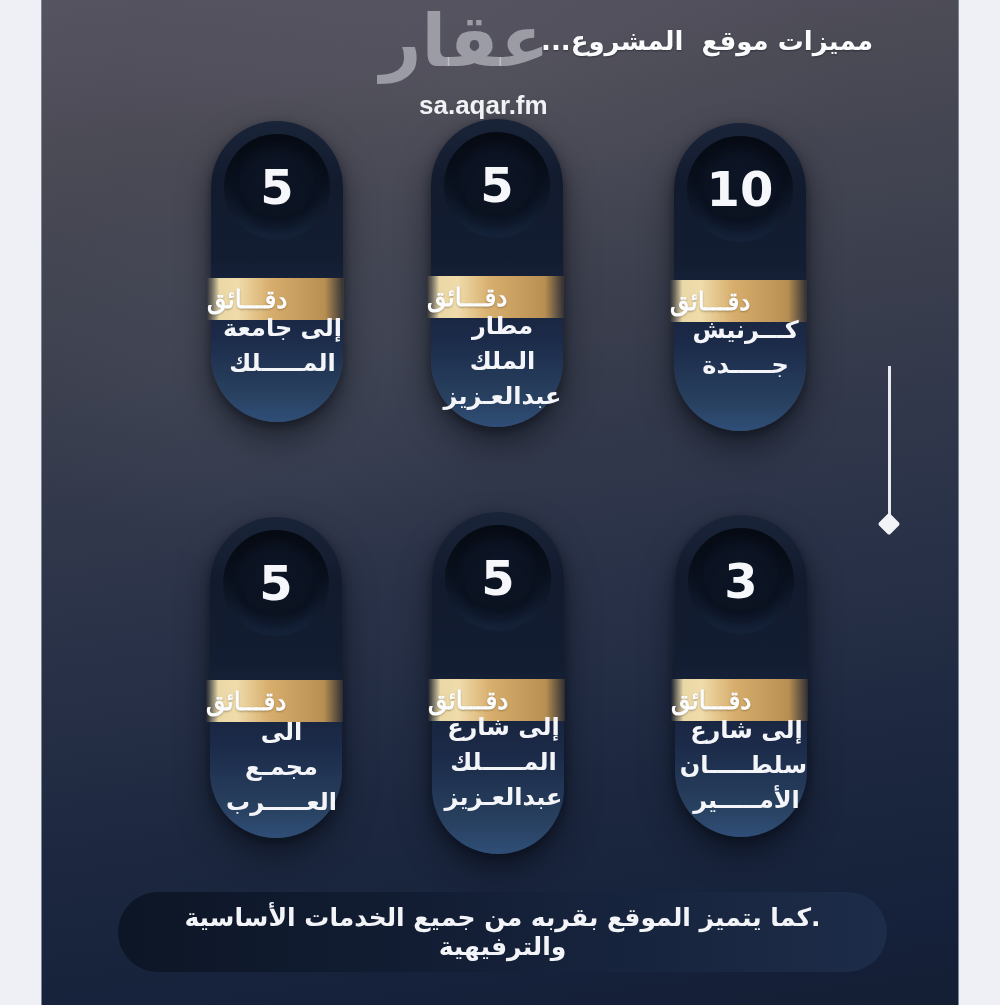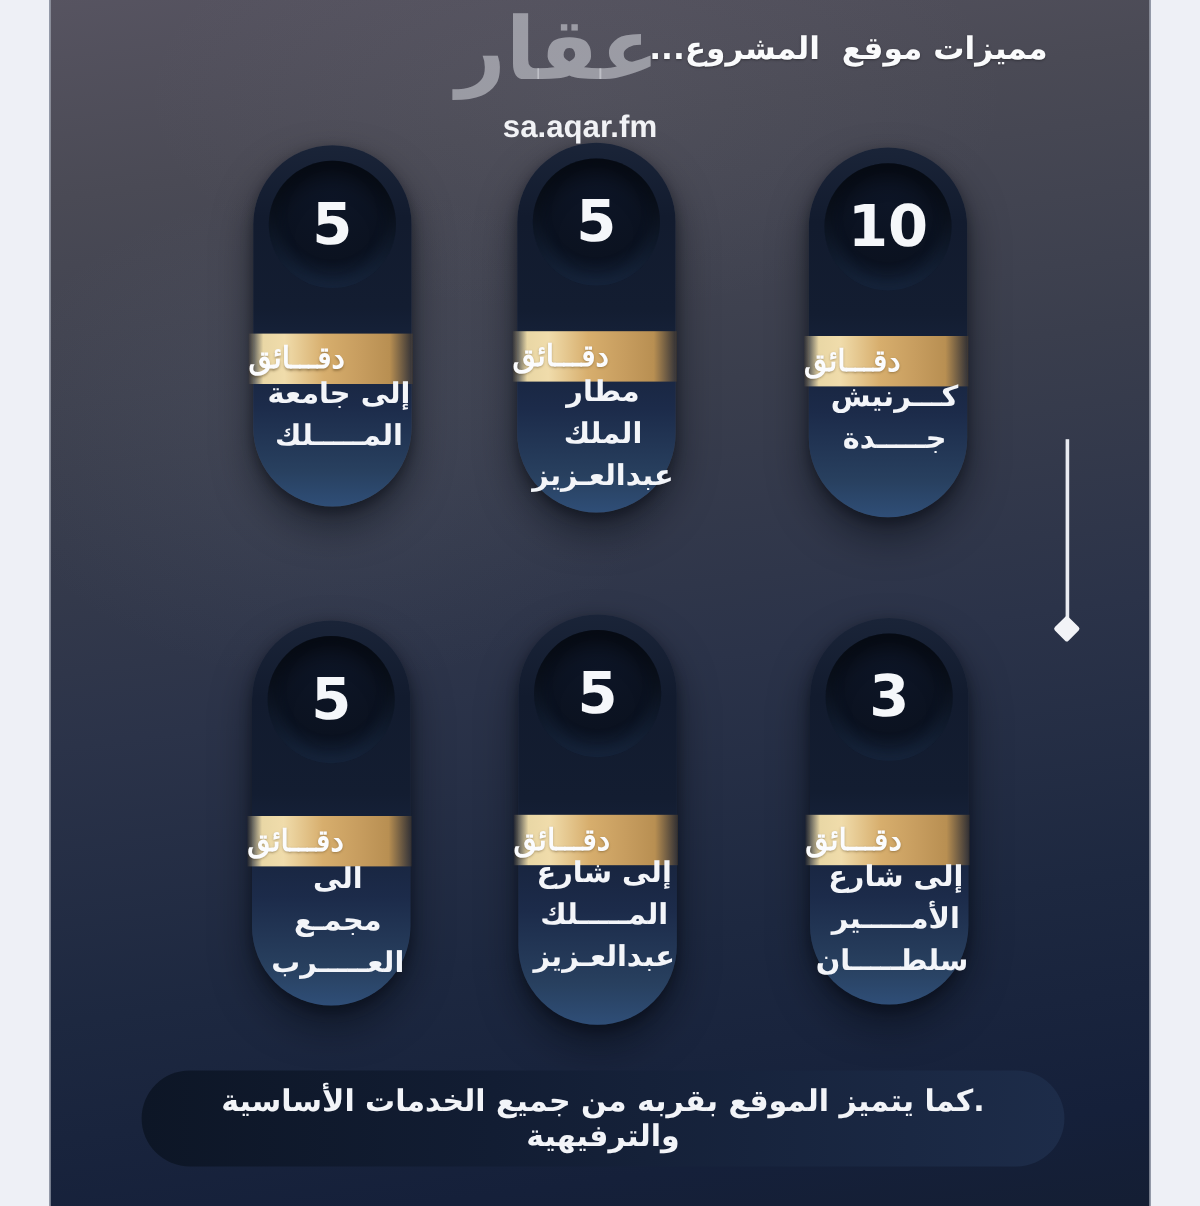--- a/index.html
+++ b/index.html
@@ -170,22 +170,22 @@
 
   <div class="card card6">
     <div class="num-circle">
       <span class="num">3</span>
     </div>
     <div class="band">
       <span>دقـــائق</span>
     </div>
     <div class="dest">
       <div>إلى شارع</div>
+      <div>سلطـــــان</div>
       <div>الأمـــــير</div>
-      <div>سلطـــــان</div>
     </div>
   </div>
 
   <div class="connector"></div>
   <div class="diamond"></div>
 
   <div class="banner">
     <div class="note">.كما يتميز الموقع بقربه من جميع الخدمات الأساسية والترفيهية</div>
   </div>
 

